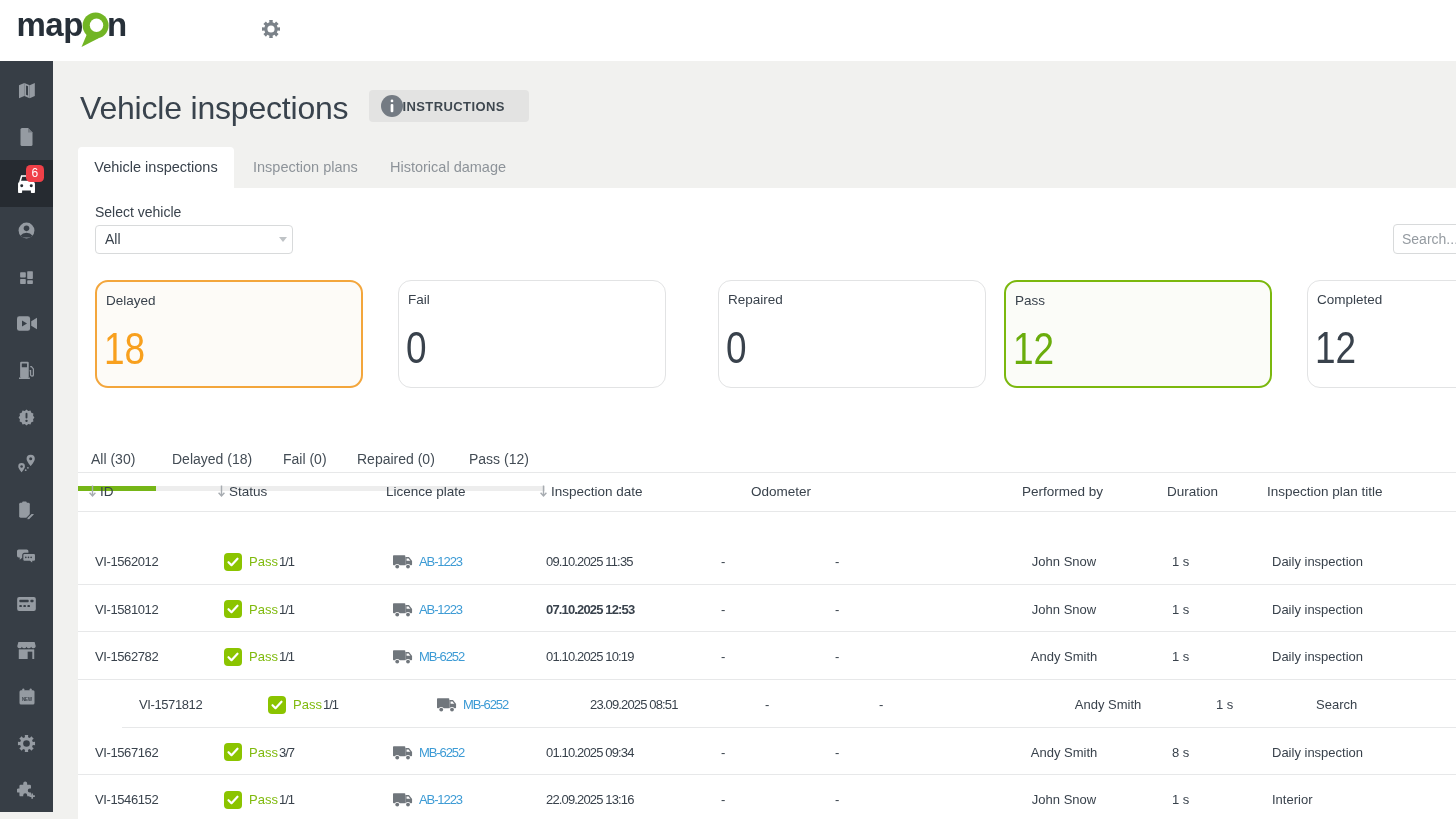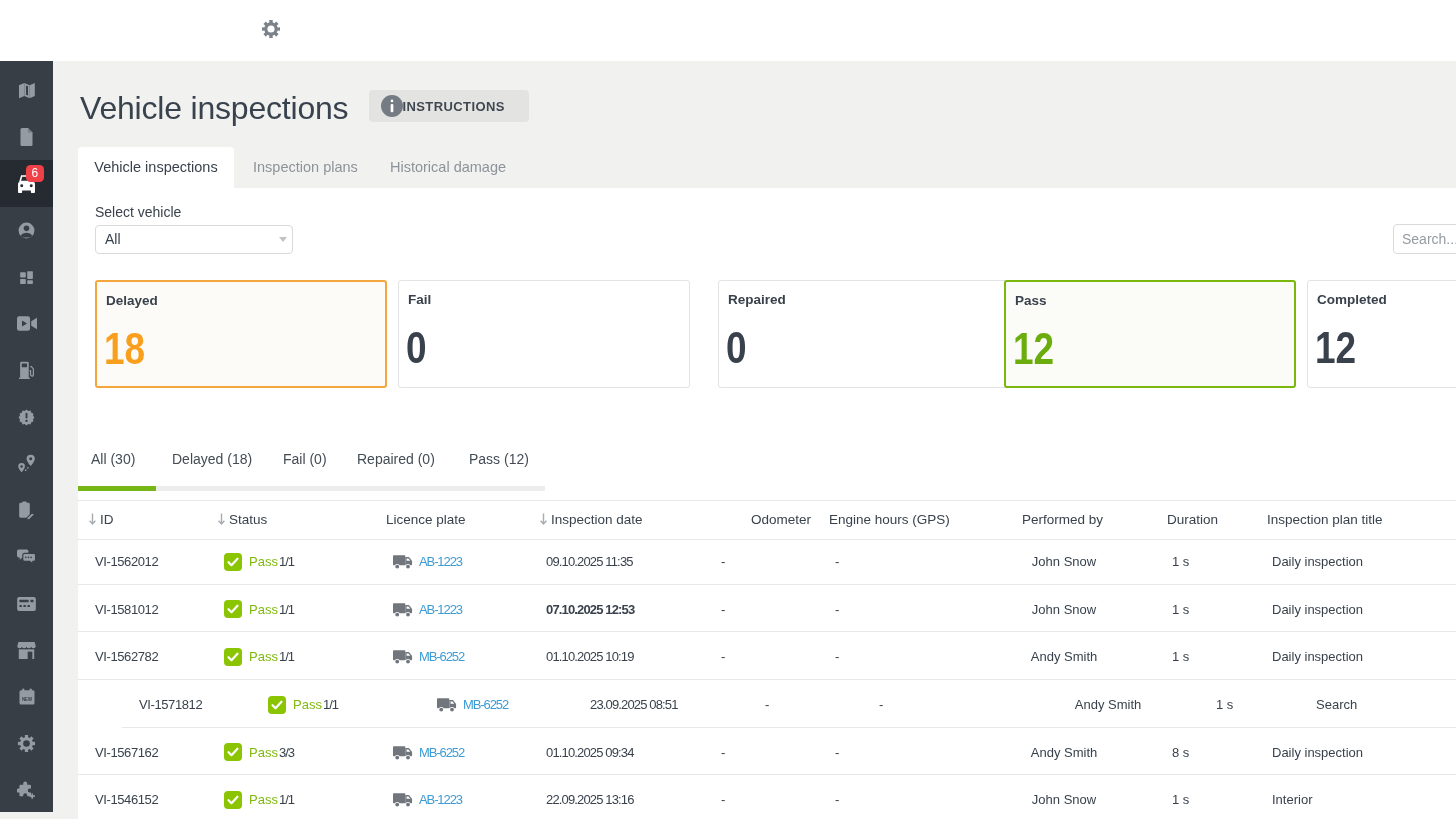--- a/index.html
+++ b/index.html
@@ -28,57 +28,68 @@
 #tab1a { position:absolute; left:78px; top:147px; width:156px; height:41px; background:#fff; border-radius:4px 4px 0 0; text-align:center; line-height:41px; font-size:14.5px; color:#39424c; }
 .tab1i { position:absolute; top:147px; height:41px; line-height:41px; font-size:14.5px; color:#8d9399; }
 
 
 #sel-label { position:absolute; left:95px; top:204px; font-size:14px; color:#39424c; }
 #dropdown { position:absolute; left:95px; top:225px; width:198px; height:29px; background:#fff; border:1px solid #d8dadb; border-radius:4px; font-size:14px; color:#39424c; line-height:27px; padding-left:9px; }
 #dropdown .caret { position:absolute; right:5px; top:11px; width:0; height:0; border-left:4.5px solid transparent; border-right:4.5px solid transparent; border-top:5.5px solid #bfc3c6; }
 #search { position:absolute; left:1393px; top:224px; width:110px; height:30px; background:#fff; border:1px solid #d8dadb; border-radius:4px; font-size:14px; color:#959ba1; line-height:28px; padding-left:8px; }
 
 
-.card { position:absolute; top:280px; width:292px; height:108px; background:#fff; border:1px solid #e2e3e4; border-radius:3px;font-weight:bold; }
+.card { position:absolute; top:280px; width:268px; height:108px; background:#fff; border:1px solid #e2e3e4; border-radius:13px; }
 .card .lb { position:absolute; left:9px; top:11px; font-size:13.5px; color:#39424c; }
 .card .num { position:absolute; left:7px; top:45px; font-size:44px; line-height:44px; color:#39424c; transform:scaleX(0.84); transform-origin:left; }
 .card.orange { border:2px solid #f3a63c; background:#fdfbf7; }
 .card.orange .num { color:#f8a01e; }
 .card.green { border:2px solid #7bb80e; background:#fbfcf8; }
 .card.green .num { color:#6aad0c; }
 
 
 .tab2 { position:absolute; top:445px; height:29px; line-height:29px; font-size:14px; color:#434c55; }
 #t2bar { position:absolute; left:78px; top:486px; width:467px; height:5px; background:#ededed; }
 #t2green { position:absolute; left:78px; top:486px; width:78px; height:5px; background:#76b617; }
 
 
 .hline { position:absolute; left:78px; width:1378px; height:1px; background:#e7e8e9; }
 .th { position:absolute; top:0; font-size:13.5px; color:#39424c; line-height:40px; white-space:nowrap; }
 .arrow { display:inline-block; vertical-align:-2px; margin-right:4px; width:7px; }
-#thead { position:absolute; left:0; top:500px; width:1208px; height:41px; }
+#thead { position:absolute; left:0; top:472px; width:1208px; height:41px; }
 .row { position:absolute; width:1456px; height:48px; }
 .cell { position:absolute; top:0; font-size:13px; color:#39424c; line-height:51px; white-space:nowrap; }
 .cell.cid { letter-spacing:-0.4px; }
 .cell.cdate { letter-spacing:-0.85px; }
 .cell.cnt { letter-spacing:-1px; }
 .cell.link { letter-spacing:-1.1px; }
 .link { color:#3d9bd5; }
 .chk { position:absolute; top:16.5px; width:18px; height:18px; background:#8bc400; border-radius:4px; }
 .chk svg { position:absolute; left:2px; top:2px; }
 .pass { color:#7fba0d; }
 .ctr { text-align:center; }
 </style>
 </head>
 <body>
 
 <div id="mainbg"></div>
 <div id="panel"></div>
 
 <div id="header">
+  <div id="logo">
+    <svg width="115" height="42" viewBox="0 0 115 42">
+      <text x="-0.5" y="26" font-family="Liberation Sans" font-weight="bold" font-size="33" fill="#273039" letter-spacing="-0.5">map</text>
+      <g>
+        <path d="M70 24 L64.5 37 L81.5 28.3 Z" fill="#72b524"></path>
+        <circle cx="78.6" cy="15.5" r="13" fill="#72b524"></circle>
+        <circle cx="79.5" cy="15.3" r="6.7" fill="#ffffff"></circle>
+      </g>
+      <text x="90" y="26" font-family="Liberation Sans" font-weight="bold" font-size="33" fill="#273039">n</text>
+    </svg>
+  </div>
   <div id="hgear">
     <svg width="20" height="20" viewBox="0 0 24 24" fill="#7b8289">
       <path d="M22.79 9.85 L22.79 14.15 L19.97 13.92 L18.99 16.28 L21.15 18.11 L18.11 21.15 L16.28 18.99 L13.92 19.97 L14.15 22.79 L9.85 22.79 L10.08 19.97 L7.72 18.99 L5.89 21.15 L2.85 18.11 L5.01 16.28 L4.03 13.92 L1.21 14.15 L1.21 9.85 L4.03 10.08 L5.01 7.72 L2.85 5.89 L5.89 2.85 L7.72 5.01 L10.08 4.03 L9.85 1.21 L14.15 1.21 L13.92 4.03 L16.28 5.01 L18.11 2.85 L21.15 5.89 L18.99 7.72 L19.97 10.08 Z"></path>
       <circle cx="12" cy="12" r="4.3" fill="#fff"></circle>
     </svg>
   </div>
 </div>
 
 <div id="sidebar">
   <div class="sit">
@@ -261,21 +272,20 @@
           <path d="M3.5 0.5v10M0.6 7.8 L3.5 11 L6.4 7.8" stroke="#a7acb1" stroke-width="1.4" fill="none"></path>
         </svg></span>ID</div>
   <div class="th" style="left:218px;"><span class="arrow"><svg width="7" height="13" viewBox="0 0 7 13">
           <path d="M3.5 0.5v10M0.6 7.8 L3.5 11 L6.4 7.8" stroke="#a7acb1" stroke-width="1.4" fill="none"></path>
         </svg></span>Status</div>
   <div class="th" style="left:386px;">Licence plate</div>
   <div class="th" style="left:540px;"><span class="arrow"><svg width="7" height="13" viewBox="0 0 7 13">
           <path d="M3.5 0.5v10M0.6 7.8 L3.5 11 L6.4 7.8" stroke="#a7acb1" stroke-width="1.4" fill="none"></path>
         </svg></span>Inspection date</div>
   <div class="th" style="left:715px;margin-left:36px;">Odometer</div>
-  <div class="th" style="left:829px;">Engine hours (GPS)</div>
   <div class="th" style="left:1022px;">Performed by</div>
   <div class="th" style="left:1167px;">Duration</div>
   <div class="th" style="left:1267px;">Inspection plan title</div>
   <div class="hline" style="top:38.5px;"></div>
 </div>
 
 <div id="tbody">
 <div class="row" style="top:536.0px;">
   <div class="cell cid" style="left:95px;">VI-1562012</div>
   <div class="chk" style="left:224px;">
@@ -385,21 +395,21 @@
   <div class="hline" style="top:47.66px;"></div>
 </div>
 <div class="row" style="top:726.6px;">
   <div class="cell cid" style="left:95px;">VI-1567162</div>
   <div class="chk" style="left:224px;">
         <svg width="14" height="14" viewBox="0 0 14 14">
           <path d="M2.5 7.2l3 3 6-6.5" stroke="#fff" stroke-width="2.2" fill="none" stroke-linecap="round" stroke-linejoin="round"></path>
         </svg>
       </div>
   <div class="cell pass" style="left:249px;">Pass</div>
-  <div class="cell cnt" style="left:279px;">3/3</div>
+  <div class="cell cnt" style="left:279px;">3/7</div>
   <div style="position:absolute;left:393px;top:19px;"><svg width="20" height="15" viewBox="0 0 26 19" fill="#70767c">
           <rect x="0" y="0" width="16" height="13" rx="1"></rect>
           <path d="M16 2.5h4.5a1 1 0 0 1 .8.4l3.3 4.2a1 1 0 0 1 .2.6V12a1 1 0 0 1-1 1H16z"></path>
           <path d="M17.6 4.2h2.6l2.3 3H17.6z" fill="#fff"></path>
           <circle cx="5.5" cy="14.8" r="3.4" fill="#fff"></circle>
           <circle cx="19.5" cy="14.8" r="3.4" fill="#fff"></circle>
           <circle cx="5.5" cy="14.8" r="2.5"></circle>
           <circle cx="19.5" cy="14.8" r="2.5"></circle>
         </svg></div>
   <div class="cell link" style="left:419px;">MB-6252</div>

